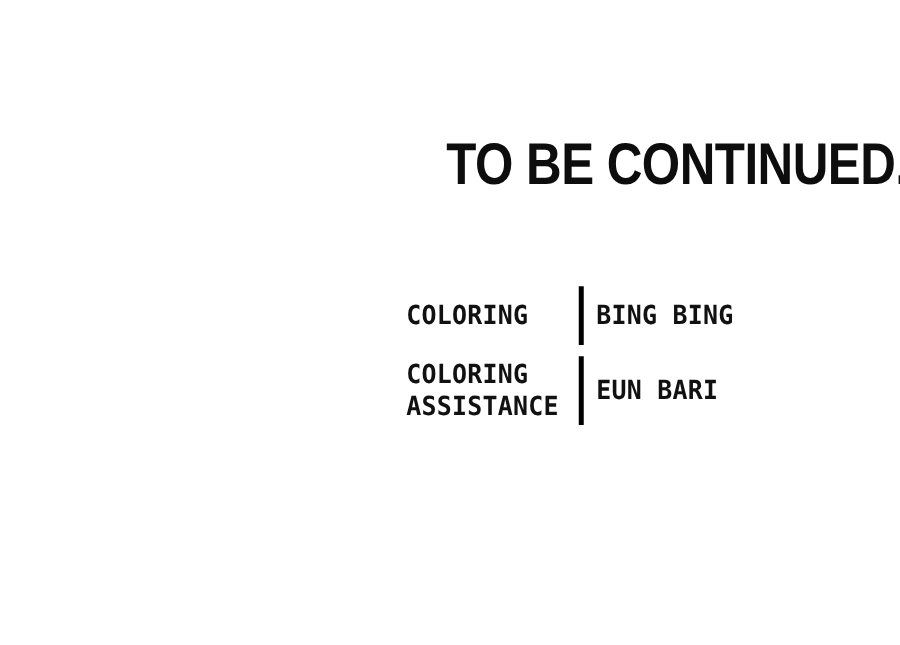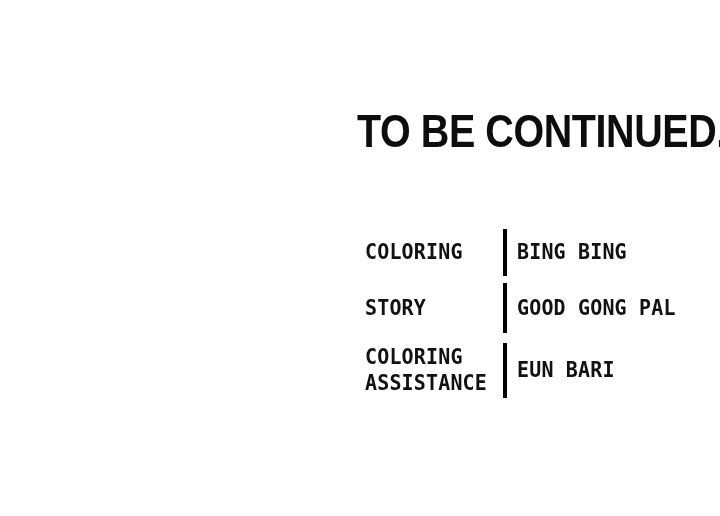--- a/index.html
+++ b/index.html
@@ -44,21 +44,20 @@
     position: absolute;
     left: 325px;
     top: 228px;
     width: 340px;
   }
 
   .credit-row {
     position: relative;
     display: flex;
     align-items: center;
-    margin-left: 40px;
   }
 
   .credit-row.row-1 { height: 48px; }
   .credit-row.row-2 { height: 52px; margin-top: 6px; }
   .credit-row.row-3 { height: 56px; margin-top: 8px; }
 
   .credit-label {
     width: 138px;
     flex: 0 0 138px;
     font-family: "DejaVu Sans Mono", "Liberation Mono", monospace;
@@ -105,25 +104,20 @@
   <div class="title">TO BE CONTINUED...</div>
 
   <div class="credits">
 
     <div class="credit-row row-1">
       <div class="credit-label">COLORING</div>
       <div class="credit-divider"></div>
       <div class="credit-value">BING BING</div>
     </div>
 
-    <div class="credit-row row-2">
-      <div class="credit-label">STORY</div>
-      <div class="credit-divider"></div>
-      <div class="credit-value">GOOD GONG PAL</div>
-    </div>
 
     <div class="credit-row row-3">
       <div class="credit-label">COLORING
 ASSISTANCE</div>
       <div class="credit-divider"></div>
       <div class="credit-value">EUN BARI</div>
     </div>
 
   </div>
 

